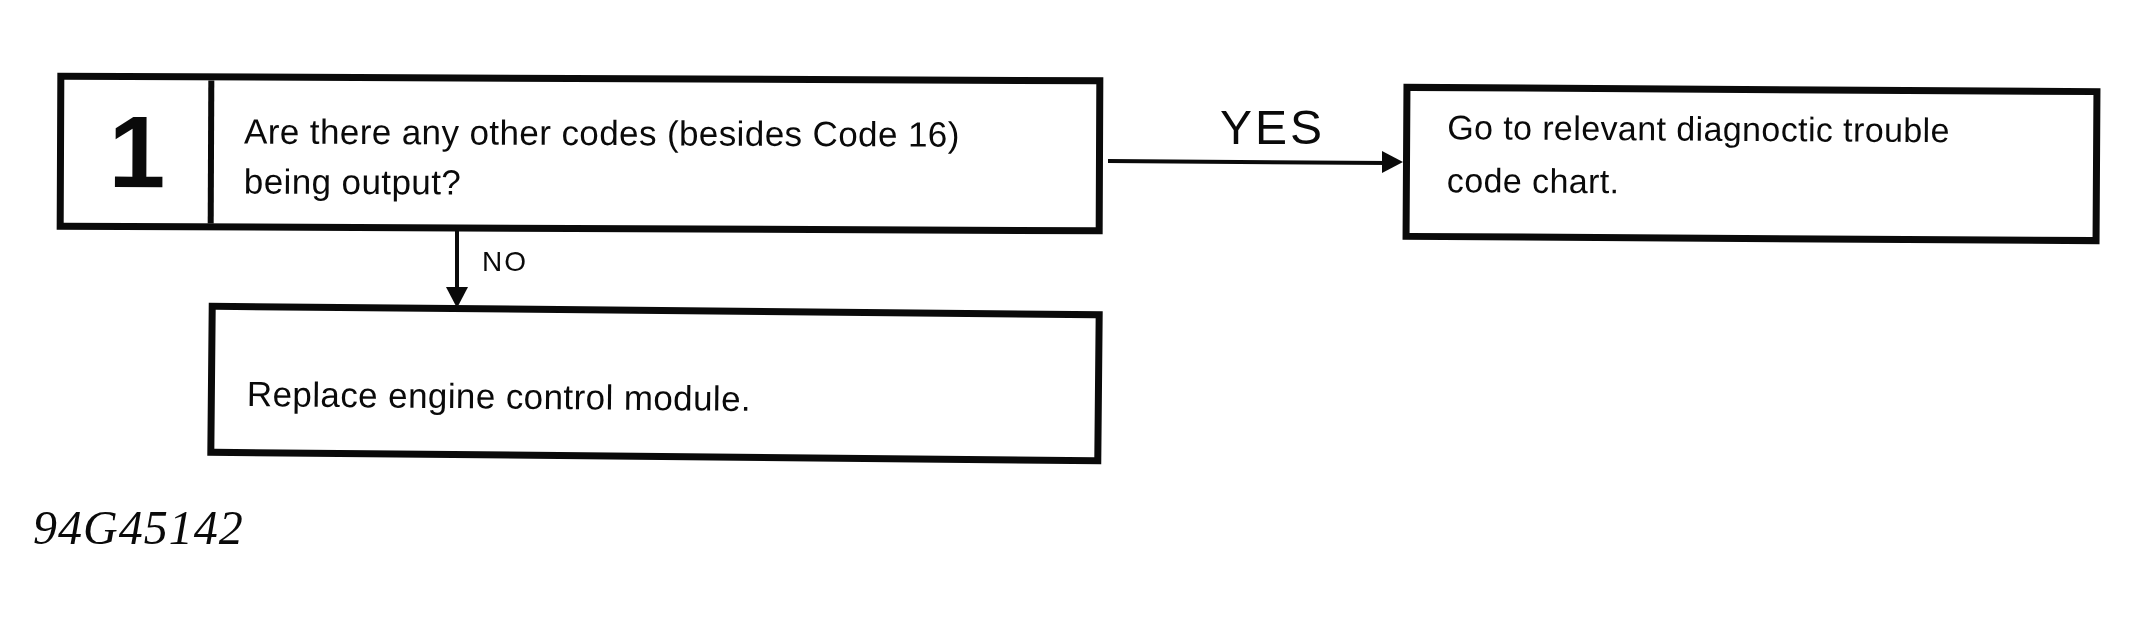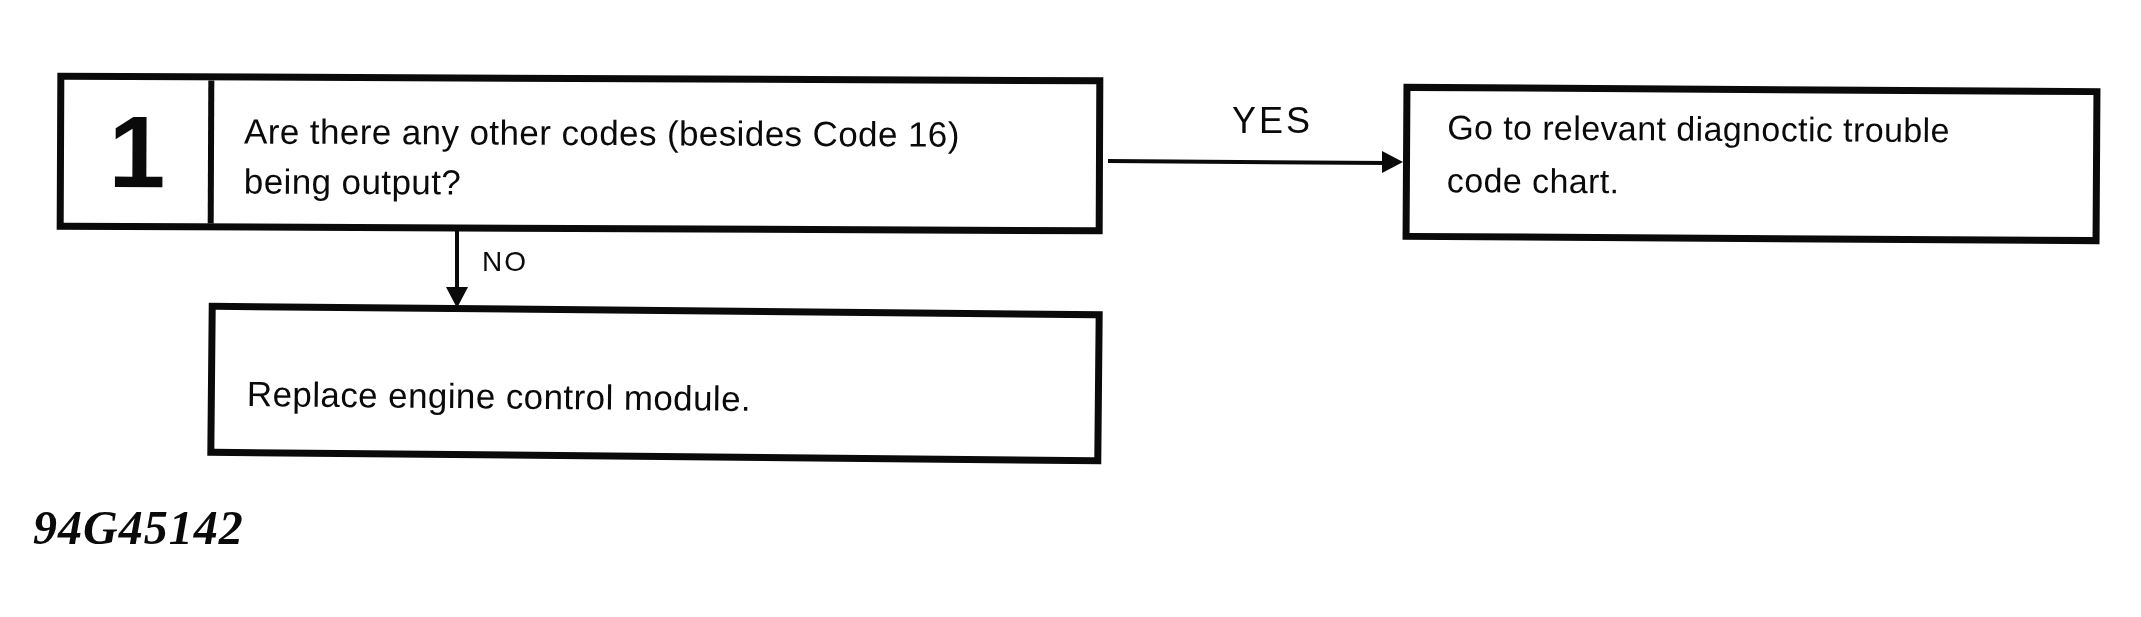--- a/index.html
+++ b/index.html
@@ -48,21 +48,21 @@
     line-height: 50px;
     letter-spacing: 0.4px;
   }
 
   
   .yes-label {
     position: absolute;
     left: 1190px; top: 100px;
     width: 165px;
     text-align: center;
-    font-size: 36px;
+    font-size: 48px;
     letter-spacing: 3px;
   }
   .yes-arrow-line {
     position: absolute;
     left: 1108px; top: 160px;
     width: 280px; height: 4px;
     background: var(--ink);
     transform: rotate(0.4deg);
   }
   .arrow-right-head {
@@ -113,21 +113,21 @@
     font-size: 35px;
     letter-spacing: 0.4px;
     transform: rotate(0.55deg);
   }
 
   
   .figure-number {
     position: absolute;
     left: 33px; top: 500px;
     font-family: "Liberation Serif", serif;
-    font-weight: bold;
+    font-weight: normal;
     font-style: italic;
     font-size: 48px;
     letter-spacing: 1px;
   }
 </style>
 </head>
 <body>
 
 <div class="canvas">
 

